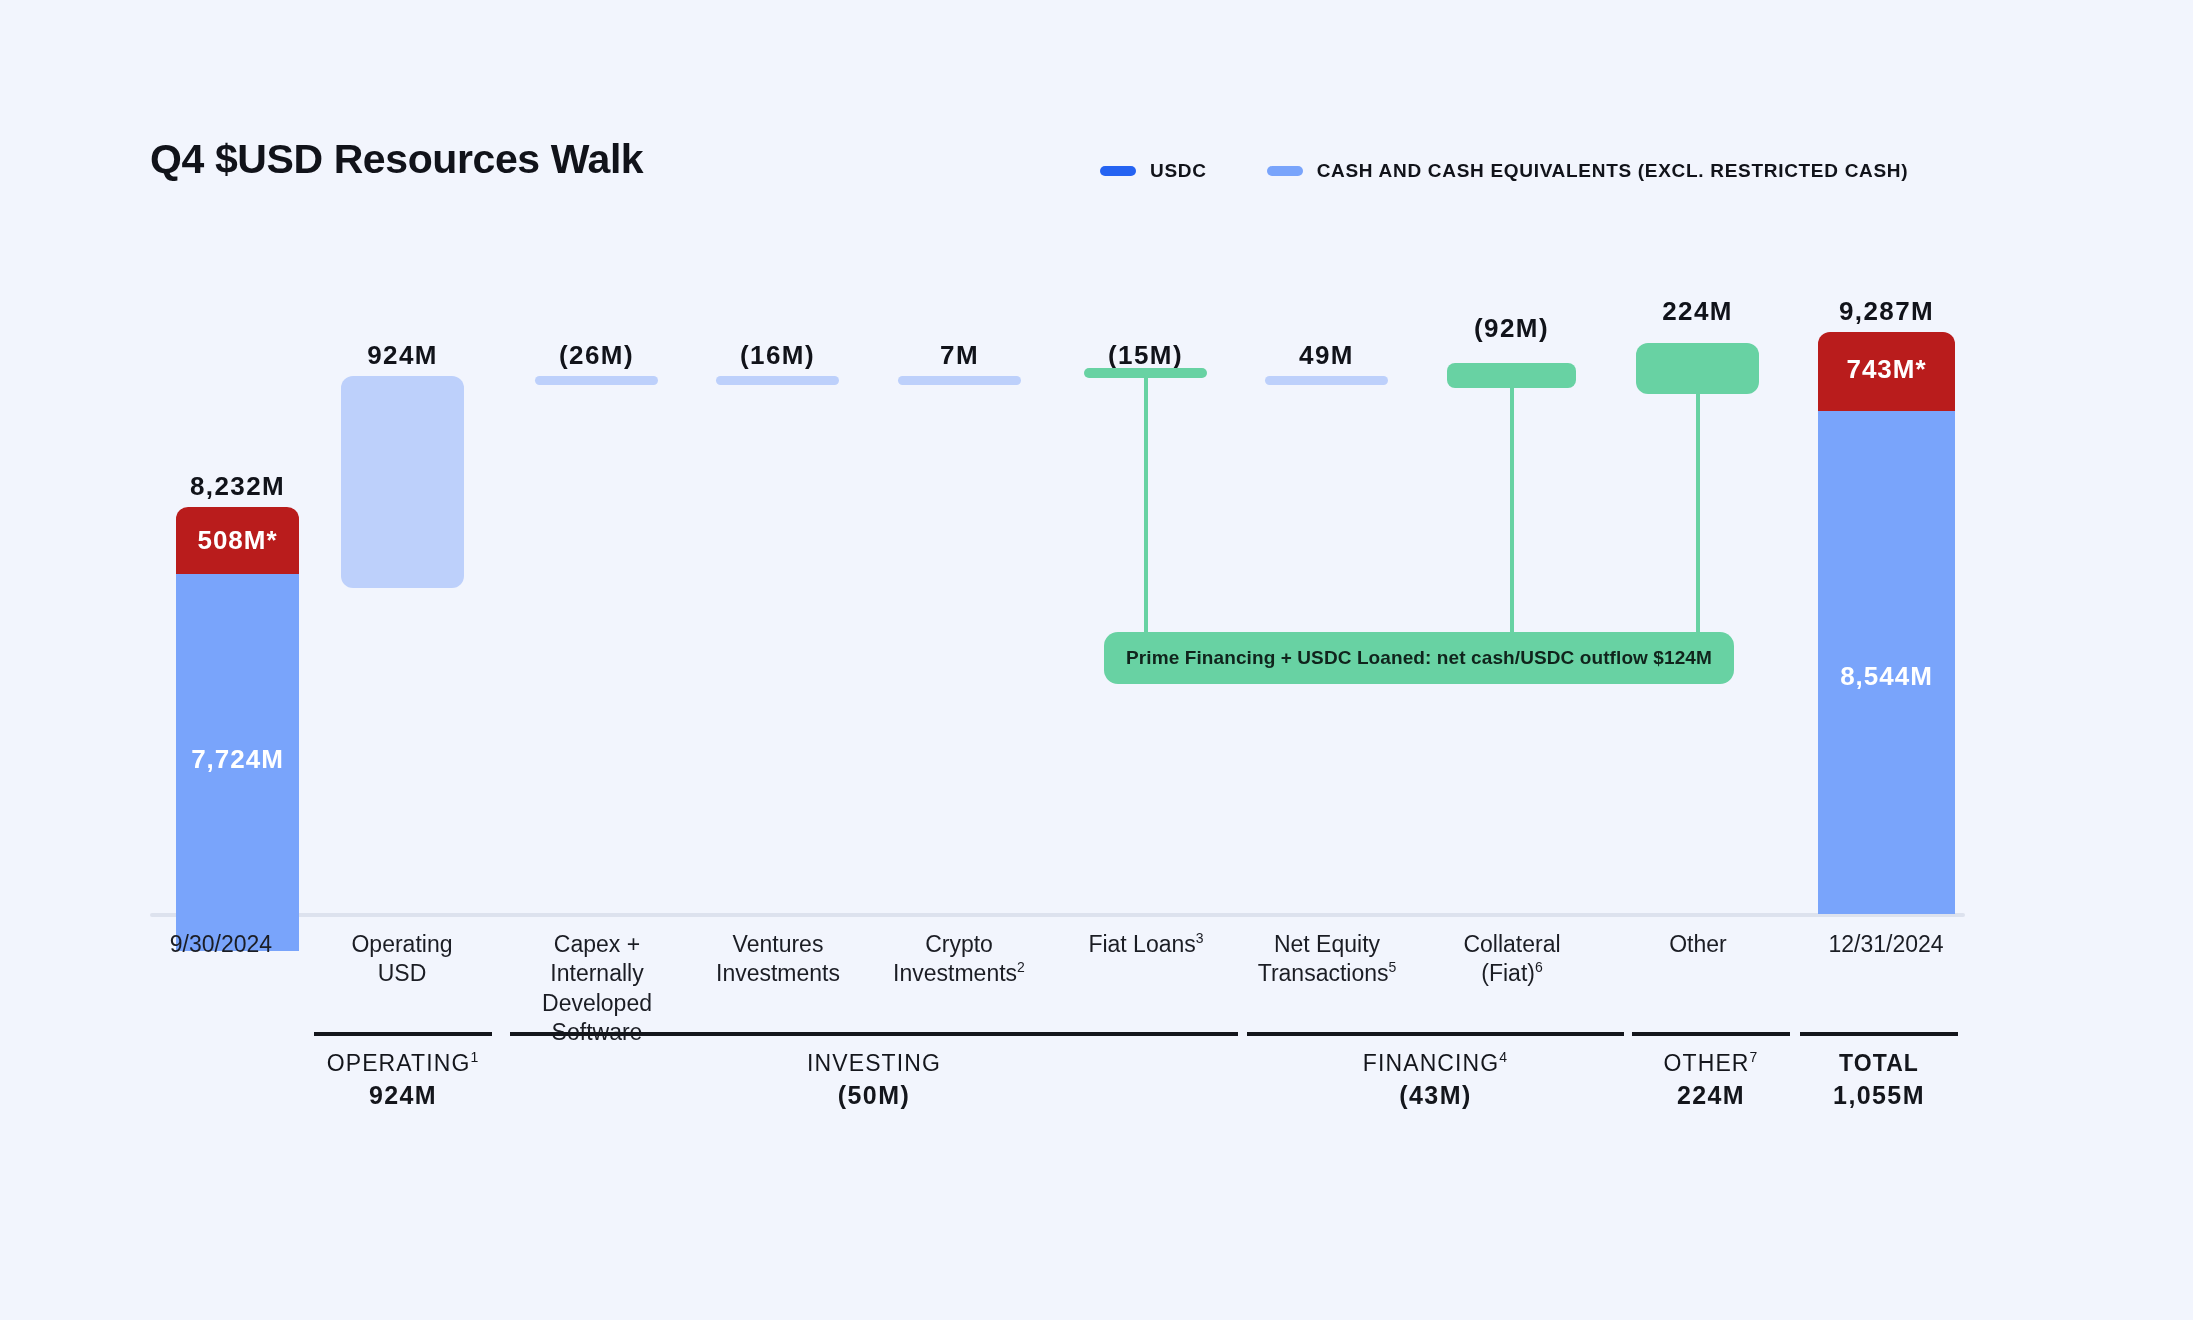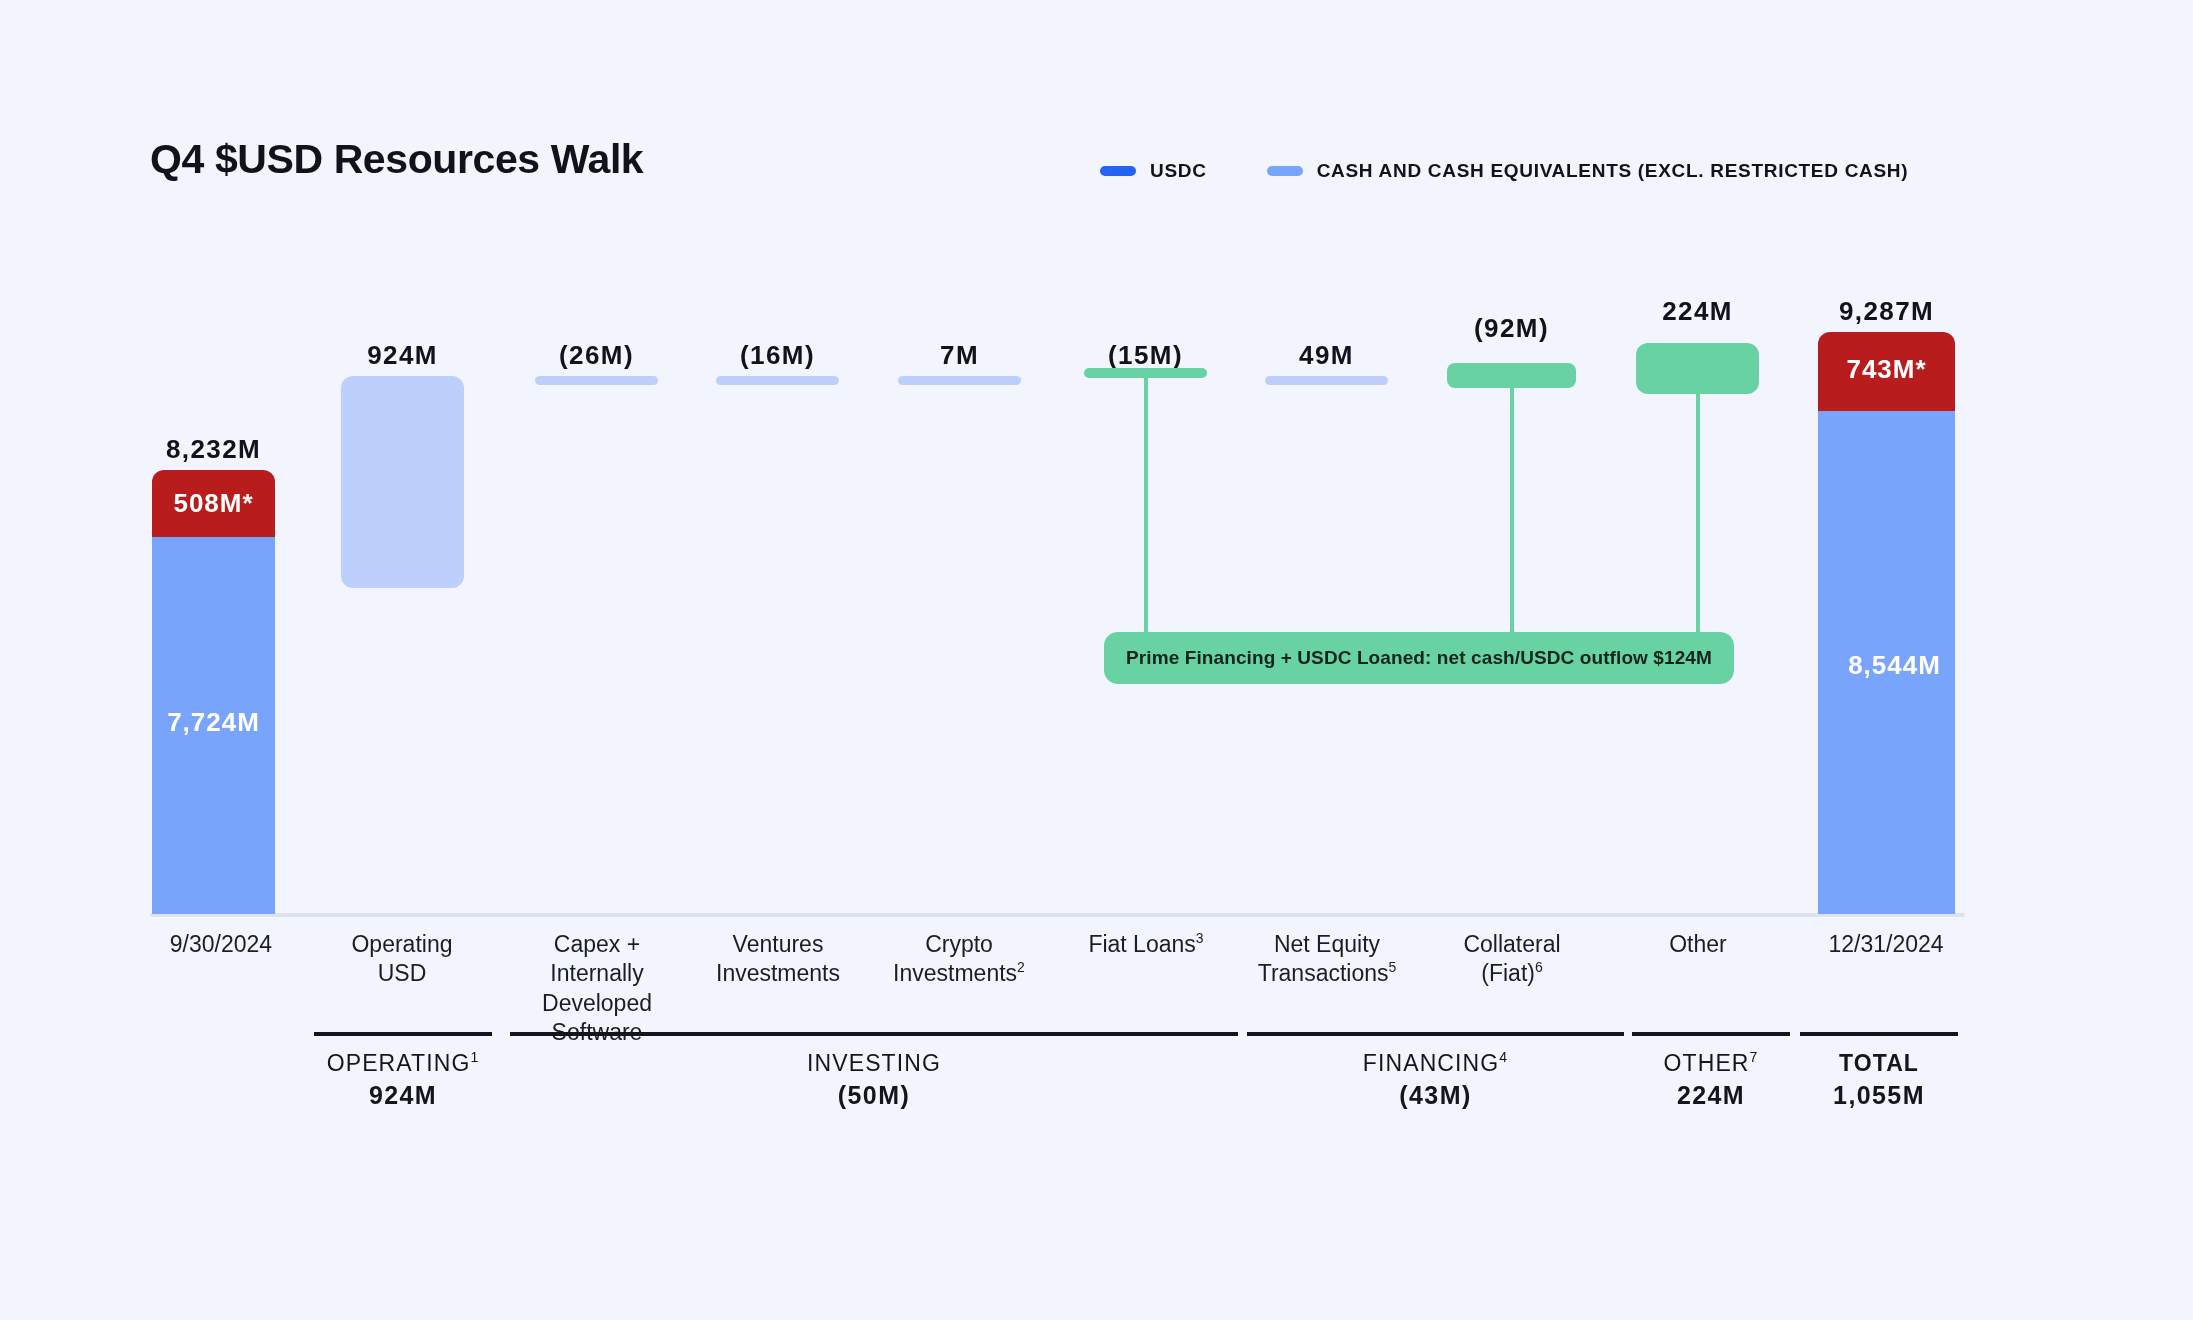--- a/index.html
+++ b/index.html
@@ -210,21 +210,21 @@
     <div class="legend-item">
       <span class="legend-swatch" style="background:#79a4fb"></span>
       <span class="legend-label">CASH AND CASH EQUIVALENTS (EXCL. RESTRICTED CASH)</span>
     </div>
   </div>
 
   <div class="plot">
 
     <div class="axis-line"></div>
 
-    <div class="col" style="left:152px;width:123px;">
+    <div class="col" style="left:176px;width:123px;margin-top:37px;">
       <div class="top-value" style="top:434px;">8,232M</div>
       <div class="seg usdc round-top" style="top:470px;height:77px;">
         <div class="seg-label" style="top:18px;">508M*</div>
       </div>
       <div class="seg cash" style="top:537px;height:377px;">
         <div class="seg-label" style="top:170px;">7,724M</div>
       </div>
     </div>
 
     <div class="col" style="left:341px;width:123px;">
@@ -269,21 +269,21 @@
       <div class="seg green round-all" style="top:343px;height:51px;"></div>
       <div class="connector" style="top:394px;height:239px;"></div>
     </div>
 
     <div class="col" style="left:1818px;width:137px;">
       <div class="top-value" style="top:296px;">9,287M</div>
       <div class="seg usdc round-top" style="top:332px;height:79px;">
         <div class="seg-label" style="top:22px;">743M*</div>
       </div>
       <div class="seg cash" style="top:411px;height:503px;">
-        <div class="seg-label" style="top:239px;margin-left:8px;">8,544M</div>
+        <div class="seg-label" style="top:250px;">8,544M</div>
       </div>
     </div>
 
     <div class="callout" style="left:1104px;top:632px;width:630px;height:52px;">
       <span>Prime Financing + USDC Loaned: net cash/USDC outflow $124M</span>
     </div>
 
     <div class="cat-label" style="left:141px;width:160px;">9/30/2024</div>
     <div class="cat-label" style="left:322px;width:160px;">Operating<br>USD</div>
     <div class="cat-label" style="left:508px;width:178px;">Capex +<br>Internally<br>Developed<br>Software</div>

